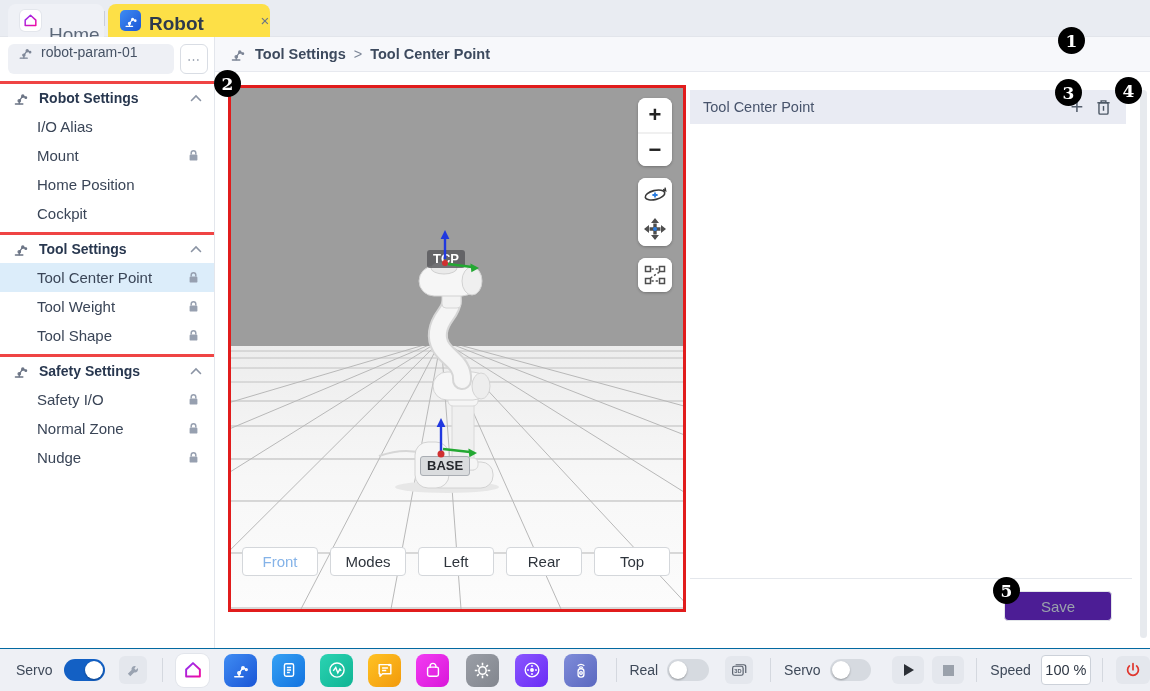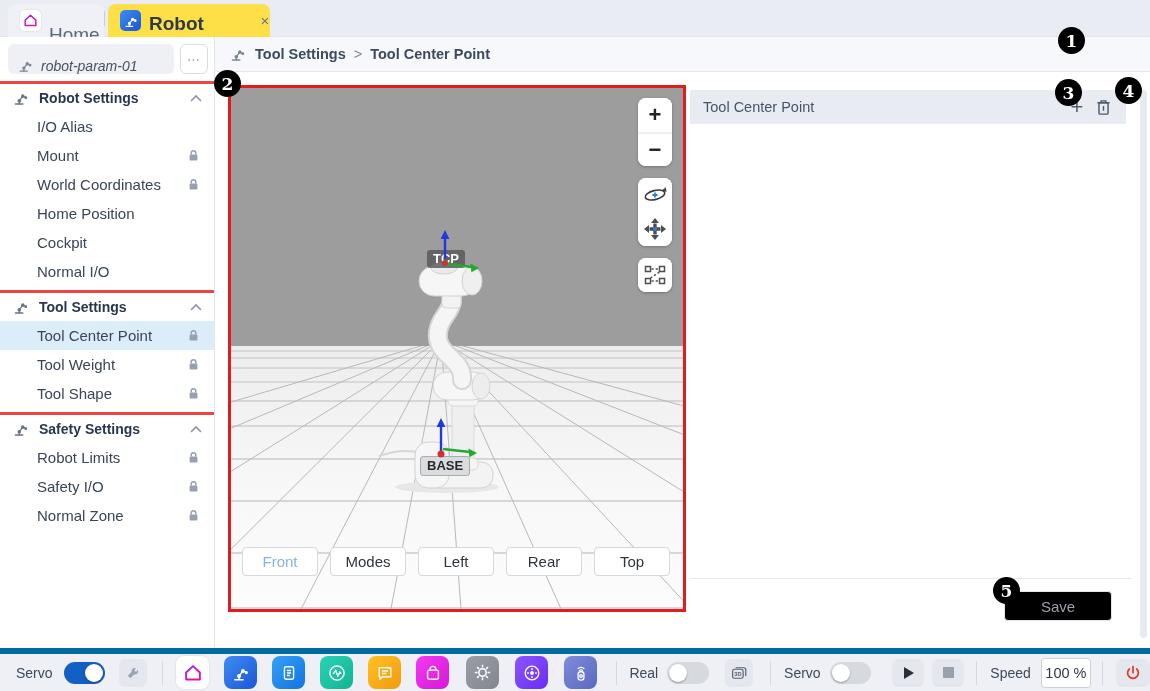--- a/index.html
+++ b/index.html
@@ -17,21 +17,21 @@
   .tab .tlabel { font-size:19px; color:#5c6879;margin-top:28px; }
   .tab.active .tlabel { color:#2e3a4c; font-weight:600; }
   .tab .tclose { font-size:15px; color:#6a7486; margin-left:auto; line-height:1; }
   .tabsep { position:absolute; left:104px; top:11px; width:1px; height:15px; background:#c9cedb; }
   .appicon-sm { width:21px; height:21px; border-radius:5px; display:flex; align-items:center; justify-content:center; flex:0 0 auto; }
   .appicon-sm.white { background:#ffffff; box-shadow:0 0 0 1px #e3e6ec; }
   .appicon-sm.blue { background:linear-gradient(135deg,#3f8cf3,#1a56d6); }
   
   .sidebar { position:absolute; left:0; top:37px; width:215px; height:611px; background:#ffffff; border-right:1px solid #e3e6ec; }
   .side-head { display:flex; align-items:center; gap:6px; padding:7px 6px 7px 8px; }
-  .param-box { flex:1; height:30px; background:#eef0f5; border-radius:6px; display:flex; align-items:flex-end; gap:7px; padding:0 9px; color:#4a5668;font-style:italic; }
+  .param-box { flex:1; height:30px; background:#eef0f5; border-radius:6px; display:flex; align-items:flex-start; gap:7px; padding:0 9px; color:#4a5668; }
   .param-box .pname { font-size:14px; color:#465264; }
   .more-btn { width:28px; height:30px; background:#fff; border:1px solid #d9dde4; border-radius:6px; color:#8a93a3; font-size:13px; display:flex; align-items:center; justify-content:center; letter-spacing:1px; cursor:pointer; }
   .section { border-top:3px solid #ef4444; padding-bottom:4px; }
   .sec-title { height:28px; display:flex; align-items:center; gap:9px; padding:0 12px; cursor:pointer; }
   .sec-title .stxt { font-size:14px; font-weight:700; color:#28374f; flex:1; }
   .sec-title svg.robot-glyph { color:#6a7384; }
   .chev { color:#8b94a4; }
   .side-item { height:29px; display:flex; align-items:center; padding:0 14px 0 37px; font-size:15px; color:#3a4557; cursor:pointer; }
   .side-item .ilabel { flex:1; }
   .side-item.selected { background:#dcedfa; }
@@ -59,24 +59,24 @@
   .measgrp { top:170px; }
   .viewrow { position:absolute; left:11px; top:459px; z-index:4; display:flex; gap:12px; }
   .view-btn { width:76px; height:29px; background:#fff; border:1px solid #d4d7db; border-radius:4px; font-size:15px; color:#2e343c; display:flex; align-items:center; justify-content:center; cursor:pointer; font-family:"Liberation Sans",sans-serif; }
   .view-btn.active { color:#85b3e8; }
   
   .rpanel-head { position:absolute; left:690px; top:90px; width:436px; height:34px; background:#e9ebf3; display:flex; align-items:center; padding:0 10px 0 13px; }
   .rpanel-head .ptitle { font-size:14.5px; color:#47536b; flex:1; }
   .icon-btn { width:26px; height:26px; display:flex; align-items:center; justify-content:center; cursor:pointer; color:#4d5866; }
   .plus-g { font-size:22px; font-weight:400; color:#555f6d; line-height:1; }
   .panel-divider { position:absolute; left:690px; top:578px; width:442px; height:1px; background:#e4e7ec; }
-  .save-btn { position:absolute; left:1004px; top:591px; width:108px; height:30px; background:#000000; border:1px solid #e2e5e9; border-radius:4px; font-size:15px; color:#9aa2ac; display:flex; align-items:center; justify-content:center; cursor:default; }
+  .save-btn { position:absolute; left:1004px; top:591px; width:108px; height:30px; background:#4c1d95; border:1px solid #e2e5e9; border-radius:4px; font-size:15px; color:#9aa2ac; display:flex; align-items:center; justify-content:center; cursor:default; }
   .vscroll { position:absolute; left:1140px; top:90px; width:7px; height:548px; background:#e7eaee; border-radius:4px; }
   
-  .footer { position:absolute; left:0; top:648px; width:1150px; height:43px; background:#eef0f5; border-top:6px solid #0369a1; display:flex; align-items:center; }
+  .footer { position:absolute; left:0; top:648px; width:1150px; height:43px; background:#eef0f5; border-top:1px solid #0369a1; display:flex; align-items:center; }
   .f-label { font-size:14px; color:#3e4959; }
   .switch { position:relative; border-radius:12px; cursor:pointer; }
   .switch .knob { position:absolute; top:2px; width:18px; height:18px; border-radius:50%; background:#fff; box-shadow:0 1px 2px rgba(0,0,0,.3); }
   .sw-on { width:44px; height:22px; background:#1360c4; } .sw-on .knob { right:2px; }
   .sw-off { width:44px; height:22px; background:#d6dae0; } .sw-off .knob { left:2px; }
   .f-div { width:1px; height:24px; background:#d4d8df; flex:0 0 auto; }
   .tool-btn { width:30px; height:28px; background:#e4e7ed; border-radius:6px; display:flex; align-items:center; justify-content:center; cursor:pointer; }
   .appicon { width:33px; height:33px; border-radius:8px; display:flex; align-items:center; justify-content:center; cursor:pointer; flex:0 0 auto; }
   .ai-home { background:#ffffff; box-shadow:0 0 0 1px #e2e5eb; }
   .ai-robot { background:linear-gradient(135deg,#3f8cf3,#1a56d6); }
@@ -173,33 +173,24 @@
       <div class="side-item">
           <span class="ilabel">I/O Alias</span>
         </div>
       <div class="side-item">
           <span class="ilabel">Mount</span>
           <svg width="13" height="13" viewBox="0 0 13 13">
             <use href="#lock-glyph-g"></use>
           </svg>
         </div>
       <div class="side-item">
-          <span class="ilabel">World Coordinates</span>
-          <svg width="13" height="13" viewBox="0 0 13 13">
-            <use href="#lock-glyph-g"></use>
-          </svg>
-        </div>
-      <div class="side-item">
           <span class="ilabel">Home Position</span>
         </div>
       <div class="side-item">
           <span class="ilabel">Cockpit</span>
-        </div>
-      <div class="side-item">
-          <span class="ilabel">Normal I/O</span>
         </div>
     </div>
 
     <div class="section">
       <div class="sec-title">
         <svg class="robot-glyph" width="18" height="18" viewBox="0 0 24 24">
             <use href="#robot-glyph-g"></use>
           </svg>
         <span class="stxt">Tool Settings</span>
         <svg class="chev" width="12" height="8" viewBox="0 0 12 8">
@@ -230,33 +221,33 @@
       <div class="sec-title">
         <svg class="robot-glyph" width="18" height="18" viewBox="0 0 24 24">
             <use href="#robot-glyph-g"></use>
           </svg>
         <span class="stxt">Safety Settings</span>
         <svg class="chev" width="12" height="8" viewBox="0 0 12 8">
             <path d="M1.5 6.5 6 2l4.5 4.5" fill="none" stroke="currentColor" stroke-width="1.6" stroke-linecap="round"></path>
           </svg>
       </div>
       <div class="side-item">
-          <span class="ilabel">Robot Limits</span>
-          <svg width="13" height="13" viewBox="0 0 13 13">
-            <use href="#lock-glyph-g"></use>
-          </svg>
-        </div>
-      <div class="side-item">
           <span class="ilabel">Safety I/O</span>
           <svg width="13" height="13" viewBox="0 0 13 13">
             <use href="#lock-glyph-g"></use>
           </svg>
         </div>
       <div class="side-item">
           <span class="ilabel">Normal Zone</span>
+          <svg width="13" height="13" viewBox="0 0 13 13">
+            <use href="#lock-glyph-g"></use>
+          </svg>
+        </div>
+      <div class="side-item">
+          <span class="ilabel">Nudge</span>
           <svg width="13" height="13" viewBox="0 0 13 13">
             <use href="#lock-glyph-g"></use>
           </svg>
         </div>
     </div>
   </div>
 
   <div class="topbar">
     <div class="crumb">
       <svg width="18" height="18" viewBox="0 0 24 24" style="color:#7b8495">

